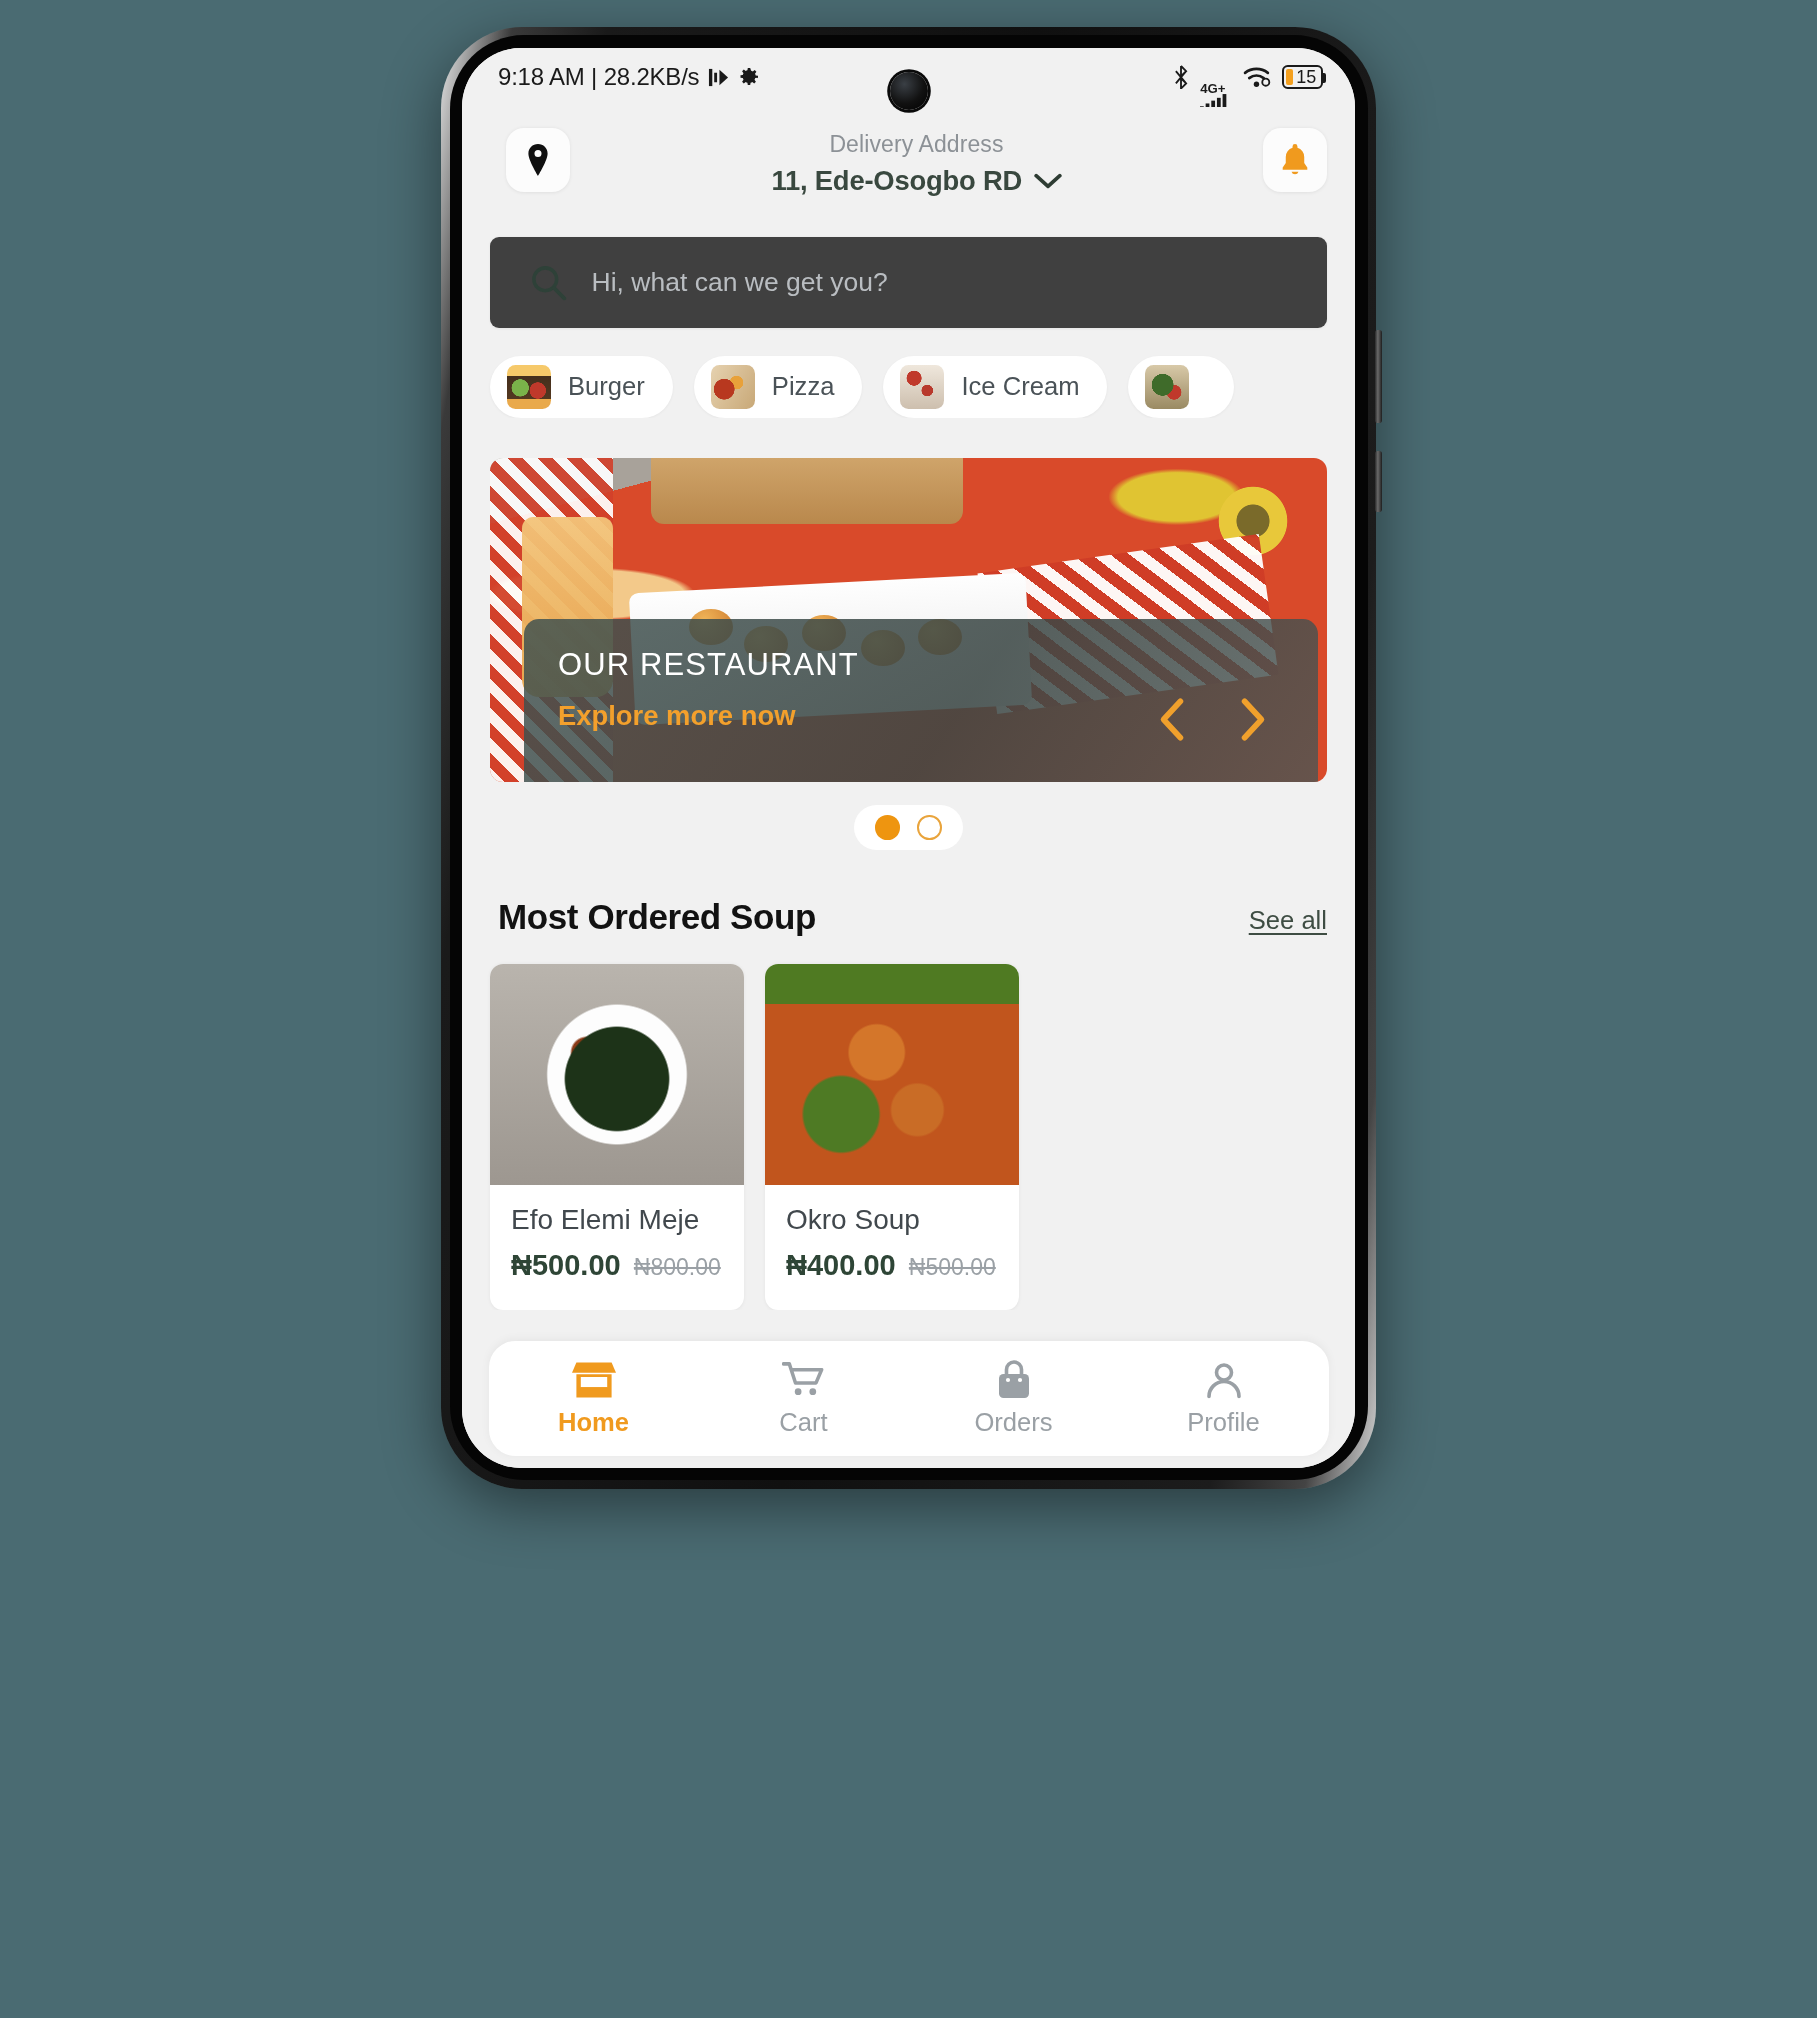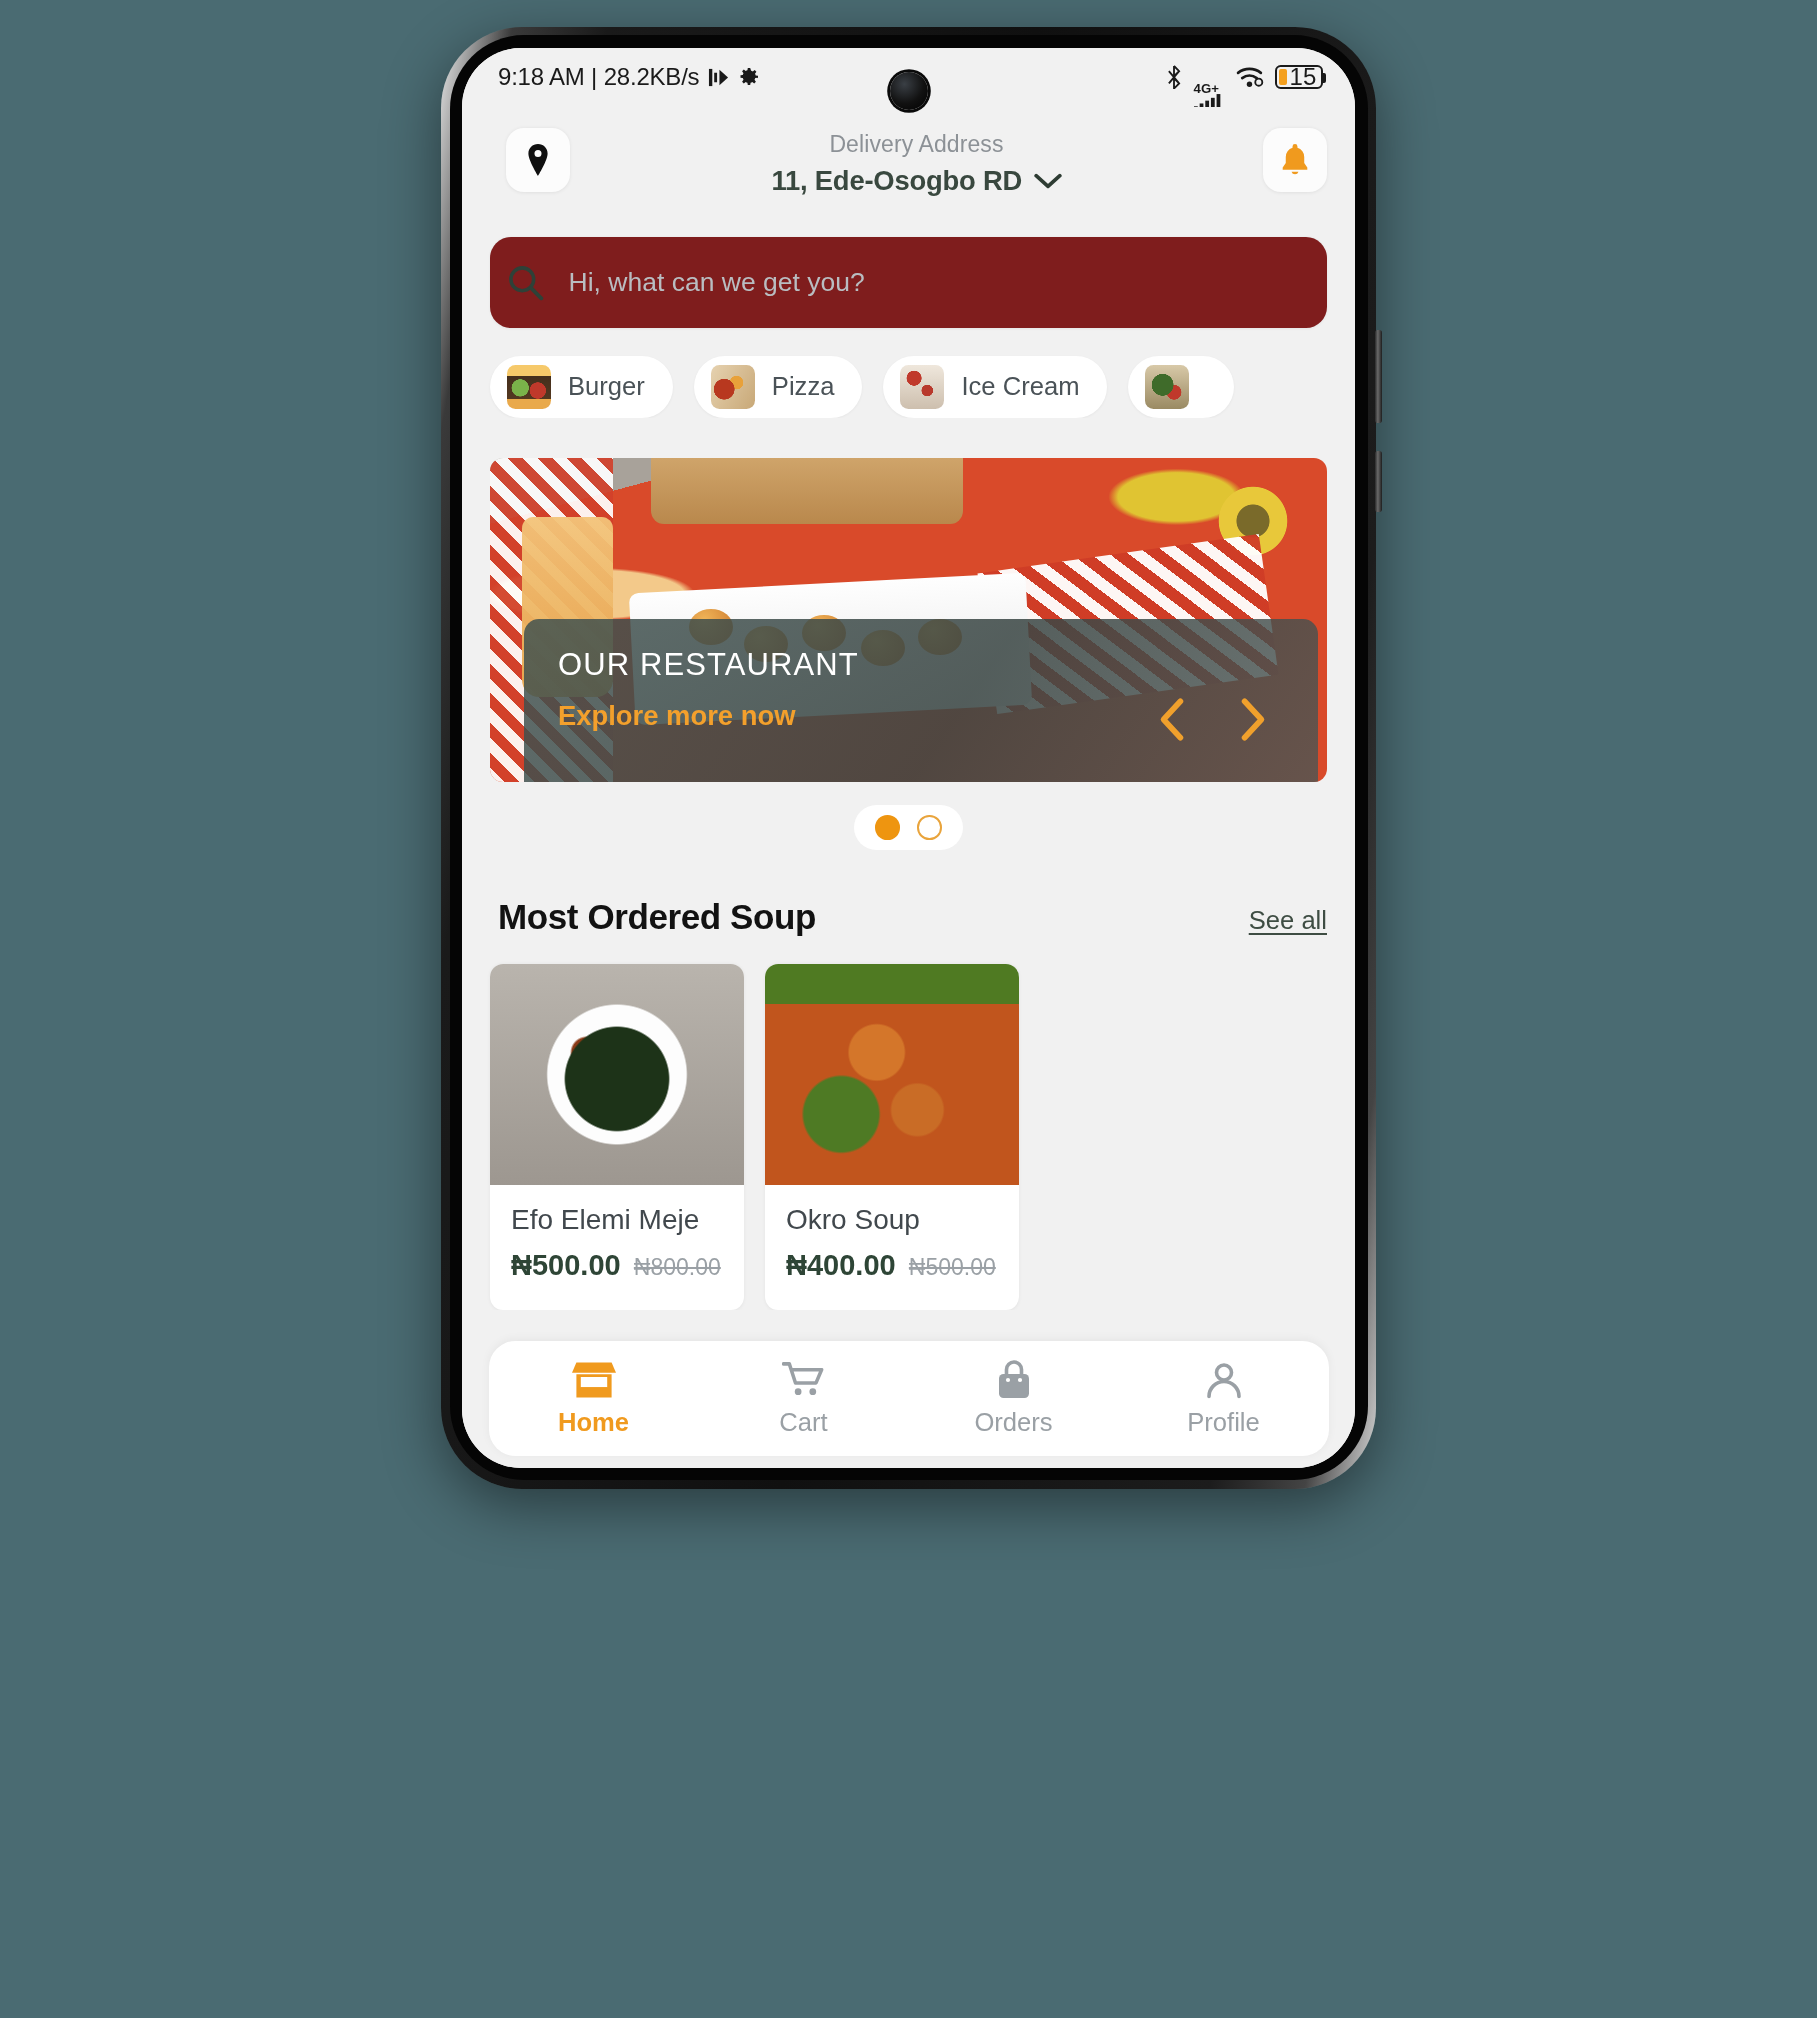--- a/index.html
+++ b/index.html
@@ -63,21 +63,21 @@
     display:flex; align-items:center;
     border:2.4px solid #1a1a1a; border-radius:5.7px;
     height:24.6px; padding:0 4.7px 0 1.9px; gap:2.8px;
     position:relative;
   }
   .batt:after {
     content:""; position:absolute; right:-4.7px; top:6.6px;
     width:2.8px; height:9.5px; background:#1a1a1a; border-radius:0 1.9px 1.9px 0;
   }
   .batt-fill { width:7.6px; height:16px; background:#f4a01f; border-radius:1.9px; }
-  .batt-num { font-size:24px; font-weight:500;text-align:right; }
+  .batt-num { font-size:18px; font-weight:500;text-align:right; }
   .sig-4g { font-size:13.2px; font-weight:700; line-height:1; margin-bottom:-1.9px;margin-top:40px;}
 
   
   .app {
     height:calc(100% - 59px);
     background:#f1f1f1;
     position:relative;
     overflow:hidden;
   }
 
@@ -97,23 +97,23 @@
   .addr-label { font-size:23px; color:#8c9196; letter-spacing:0.1px; }
   .addr-row {
     display:flex; align-items:center; justify-content:center; gap:11.4px;
     margin-top:6.6px;
   }
   .addr-value { font-size:27.4px; font-weight:700; color:#39483f; letter-spacing:-0.2px; }
 
   
   .search-wrap { padding:40px 28px 0 28px; }
   .search-bar {
-    height:91px; background:#7f1d1d; border-radius:21px;
+    height:91px; background:#404040; border-radius:9px;
     display:flex; align-items:center; gap:24.6px;
-    padding:0 16px;
+    padding:0 39px;
     box-shadow:0 0.9px 2.8px rgba(0,0,0,.05);
   }
   .search-ph { font-size:26.5px; color:#b9bdc1; }
 
   
   .chips {
     display:flex; gap:21px;
     padding:28px 0 0 28px;
     overflow:hidden;
   }

